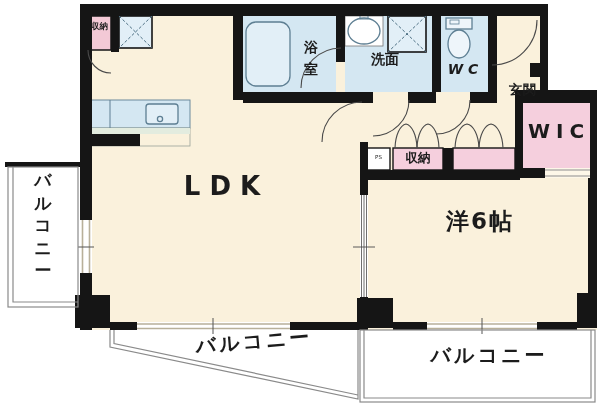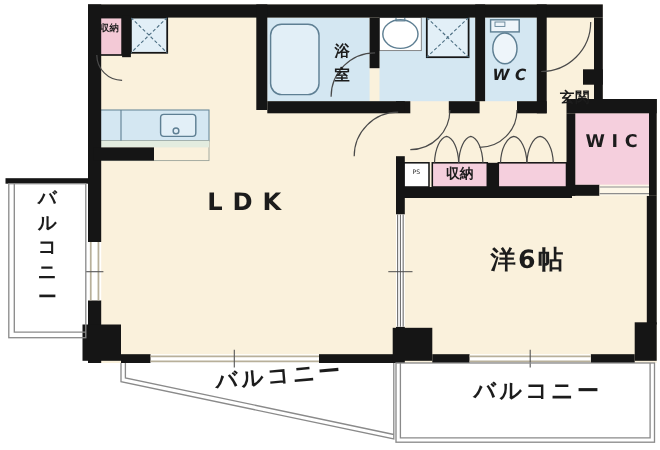--- a/index.html
+++ b/index.html
@@ -8,28 +8,28 @@
     --counteredge:#dcе9e0;
   }
   html,body{margin:0;padding:0;background:#fff;}
   #stage{
     position:relative; width:600px; height:409px; background:#ffffff;
     font-family:"DejaVu Sans", sans-serif; color:#1c1c1c; overflow:hidden;
   }
   #stage svg{position:absolute;left:0;top:0;}
   .lbl{position:absolute; text-align:center; font-weight:600; color:#1c1c1c; line-height:1.15; white-space:nowrap;}
   .vtext{word-break:break-all; white-space:normal;}
-  .lbl-ldk{left:152px; top:172px; width:140px; font-size:22px; letter-spacing:9px; text-indent:9px;}
+  .lbl-ldk{left:152px; top:172px; width:140px; font-size:26px; letter-spacing:9px; text-indent:9px;}
   .lbl-ldk-size{left:152px; top:209px; width:140px; font-size:22px; letter-spacing:2px;}
-  .lbl-western{left:405px; top:224px; width:150px; font-size:23px; letter-spacing:2px;}
+  .lbl-western{left:405px; top:208px; width:150px; font-size:23px; letter-spacing:2px;}
   .lbl-bath{left:302px; top:36px; width:18px; font-size:14px; line-height:1.6;}
   .lbl-wash{left:352px; top:51px; width:66px; font-size:14px;}
   .lbl-wc{left:438px; top:61px; width:50px; font-size:14px; letter-spacing:5px; text-indent:5px;font-style:italic;}
   .lbl-genkan{left:489px; top:83px; width:48px; font-size:13px; letter-spacing:1px;text-align:right;}
-  .lbl-wic{left:520px; top:120px; width:72px; font-size:16px; letter-spacing:6px; text-indent:6px;}
+  .lbl-wic{left:520px; top:120px; width:72px; font-size:20px; letter-spacing:6px; text-indent:6px;}
   .lbl-closet-k{left:86px; top:22px; width:27px; font-size:8.5px;}
   .lbl-closet-h{left:394px; top:151px; width:48px; font-size:12.5px;}
   .lbl-ps{left:368px; top:154px; width:21px; font-size:5.5px; font-weight:400;}
   .lbl-bal-left{left:32px; top:169px; width:22px; font-size:17px; line-height:1.33;}
   .lbl-bal-bl{left:168px; top:330px; width:172px; font-size:20px; letter-spacing:3px; transform:rotate(-5deg);}
   .lbl-bal-br{left:398px; top:344px; width:182px; font-size:20px; letter-spacing:3px;}
 </style>
 </head>
 <body>
 
@@ -175,20 +175,21 @@
       <g>
         <rect x="360" y="330" width="235" height="72"></rect>
         <path d="M364,330 V398 H591 V330"></path>
       </g>
     </g>
   </svg>
 
   <div class="lbl lbl-ldk">LDK</div>
   <div class="lbl lbl-western">洋6帖</div>
   <div class="lbl lbl-bath vtext">浴室</div>
+  <div class="lbl lbl-wash">洗面</div>
   <div class="lbl lbl-wc">WC</div>
   <div class="lbl lbl-genkan">玄関</div>
   <div class="lbl lbl-wic">WIC</div>
   <div class="lbl lbl-closet-k">収納</div>
   <div class="lbl lbl-closet-h">収納</div>
   <div class="lbl lbl-ps">PS</div>
   <div class="lbl lbl-bal-left vtext">バルコニー</div>
   <div class="lbl lbl-bal-bl">バルコニー</div>
   <div class="lbl lbl-bal-br">バルコニー</div>
 </div>

